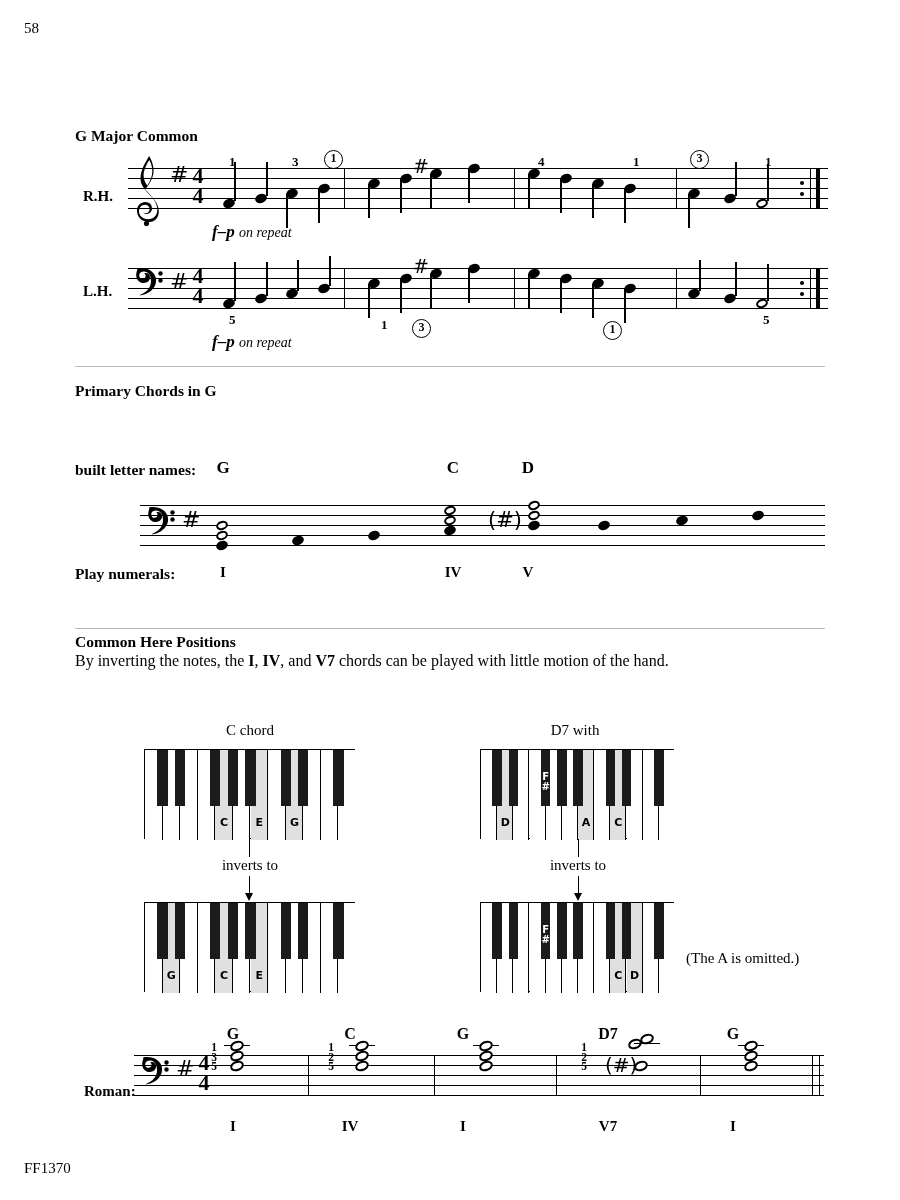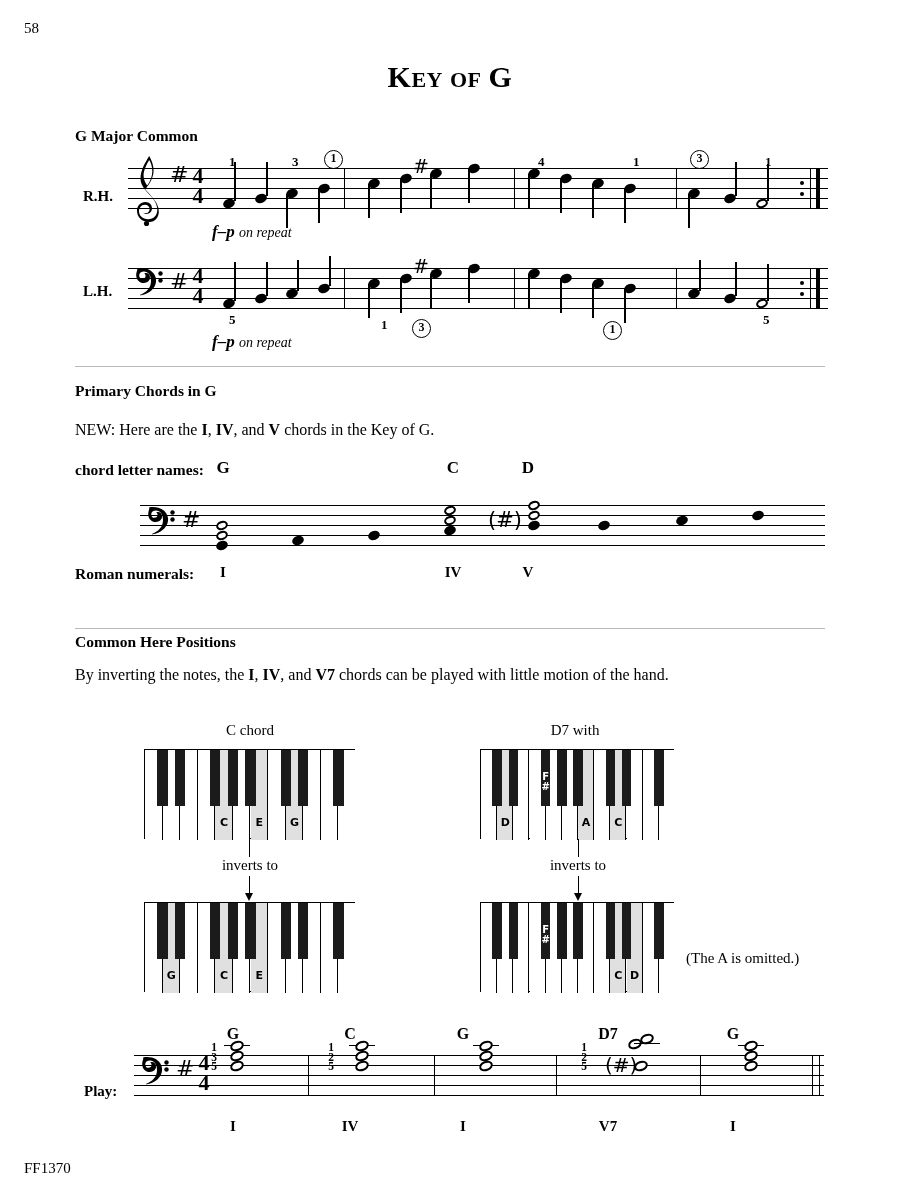--- a/index.html
+++ b/index.html
@@ -81,23 +81,20 @@
   .roman { position:absolute; font-size:15px; font-weight:bold; text-align:center; }
   .fingstack { position:absolute; font-size:11.5px; font-weight:bold; line-height:9.5px; text-align:center; }
 </style>
 </head>
 <body>
 
 <div class="page">
 
   <div class="abs pagenum">58</div>
 
-  <div class="abs title">
-    <span class="big">K</span><span class="sc">EY</span>&nbsp;<span class="sc">OF</span>&nbsp;<span class="big">G</span>
-  </div>
 
   <div class="abs sec-head" style="left:75px; top:127px;">G Major Common</div>
 
   <div class="hand-label" style="left:83px; top:188px;">R.H.</div>
 
   <div class="staff" style="left:128px; top:168px; width:700px; height:42px;">
     <div class="ln" style="top:0px;  width:700px;"></div>
     <div class="ln" style="top:10px; width:700px;"></div>
     <div class="ln" style="top:20px; width:700px;"></div>
     <div class="ln" style="top:30px; width:700px;"></div>
@@ -265,23 +262,22 @@
   <div class="fing" style="left:763px; top:312px;">5</div>
 
   <div class="dyn" style="left:212px; top:332px;">
     <span>f–p</span>
     <span class="it">on repeat</span>
   </div>
 
   <div class="hr" style="top:366px;"></div>
 
   <div class="abs sec-head" style="left:75px; top:382px;">Primary Chords in G</div>
-  <div class="abs body-line" style="left:75px; top:421px;"><span>NEW: Here are the </span><span class="b">I</span><span>, </span><span class="b">IV</span><span>, and </span><span class="b">V</span><span> chords in the Key of G.</span></div>
-
-  <div class="abs sec-head" style="left:75px; top:461px;">chord letter names:</div>
+
+  <div class="abs sec-head" style="left:75px; top:461px;">built letter names:</div>
   <div class="chordname" style="left:208px; top:458px; width:30px; font-size:17px;">G</div>
   <div class="chordname" style="left:438px; top:458px; width:30px; font-size:17px;">C</div>
   <div class="chordname" style="left:513px; top:458px; width:30px; font-size:17px;">D</div>
 
   <div class="staff" style="left:140px; top:505px; width:685px; height:42px;">
     <div class="ln" style="top:0px;  width:685px;"></div>
     <div class="ln" style="top:10px; width:685px;"></div>
     <div class="ln" style="top:20px; width:685px;"></div>
     <div class="ln" style="top:30px; width:685px;"></div>
     <div class="ln" style="top:40px; width:685px;"></div>
@@ -316,30 +312,30 @@
     <div class="abs" style="left:348px; top:3px; font-size:21px; font-family:'DejaVu Sans',sans-serif;">(#)</div>
     <div class="nh" style="left:388px; top:16px;"></div>
     <div class="nh open" style="left:388px; top:6px;"></div>
     <div class="nh open" style="left:388px; top:-4px;"></div>
 
     <div class="nh" style="left:458px; top:16px;"></div>
     <div class="nh" style="left:536px; top:11px;"></div>
     <div class="nh" style="left:612px; top:6px;"></div>
   </div>
 
-  <div class="abs sec-head" style="left:75px; top:565px;">Roman numerals:</div>
+  <div class="abs sec-head" style="left:75px; top:565px;">Play numerals:</div>
   <div class="roman" style="left:208px; top:564px; width:30px;">I</div>
   <div class="roman" style="left:438px; top:564px; width:30px;">IV</div>
   <div class="roman" style="left:513px; top:564px; width:30px;">V</div>
 
 
   <div class="hr" style="top:628px;"></div>
 
   <div class="abs sec-head" style="left:75px; top:633px;">Common Here Positions</div>
-  <div class="abs body-line" style="left:75px; top:666px;"><span>By inverting the notes, the </span><span class="b">I</span><span>, </span><span class="b">IV</span><span>, and </span><span class="b">V7</span><span> chords can be played with little motion of the hand.</span></div>
+  <div class="abs body-line" style="left:75px; top:652px;"><span>By inverting the notes, the </span><span class="b">I</span><span>, </span><span class="b">IV</span><span>, and </span><span class="b">V7</span><span> chords can be played with little motion of the hand.</span></div>
 
   <div class="kcap" style="left:145px; top:722px; width:210px;">C chord</div>
   <div class="kcap" style="left:475px; top:722px; width:200px;">D7 with</div>
 
   <div class="kbd" id="kb0" style="left:144px; top:749px; width:211px; height:90px;">
       <div class="wkey" style="left: 0px; width: 17.5833px; height: 90px;"></div>
       <div class="wkey" style="left: 17.5833px; width: 17.5833px; height: 90px;"></div>
       <div class="wkey" style="left: 35.1667px; width: 17.5833px; height: 90px;"></div>
       <div class="wkey" style="left: 52.75px; width: 17.5833px; height: 90px;"></div>
       <div class="wkey hl" style="left: 70.3333px; width: 17.5833px; height: 90px;"></div>
@@ -453,21 +449,21 @@
   <div class="arrow-line" style="left:249px; top:876px; height:18px;"></div>
   <div class="arrow-head" style="left:245px; top:893px;"></div>
 
   <div class="inv" style="left:513px; top:857px; width:130px;">inverts to</div>
   <div class="arrow-line" style="left:578px; top:839px; height:18px;"></div>
   <div class="arrow-line" style="left:578px; top:876px; height:18px;"></div>
   <div class="arrow-head" style="left:574px; top:893px;"></div>
 
   <div class="note-omit" style="left:686px; top:950px;">(The A is omitted.)</div>
 
-  <div class="hand-label" style="left:84px; top:1083px; font-size:15px;">Play:</div>
+  <div class="hand-label" style="left:84px; top:1083px; font-size:15px;">Roman:</div>
 
   <div class="staff" style="left:134px; top:1055px; width:690px; height:42px;">
     <div class="ln" style="top:0px;  width:690px;"></div>
     <div class="ln" style="top:10px; width:690px;"></div>
     <div class="ln" style="top:20px; width:690px;"></div>
     <div class="ln" style="top:30px; width:690px;"></div>
     <div class="ln" style="top:40px; width:690px;"></div>
 
     <div class="clef-g" style="left:6px; top:0px;">
       <svg width="34" height="30" viewBox="0 0 34 30">

